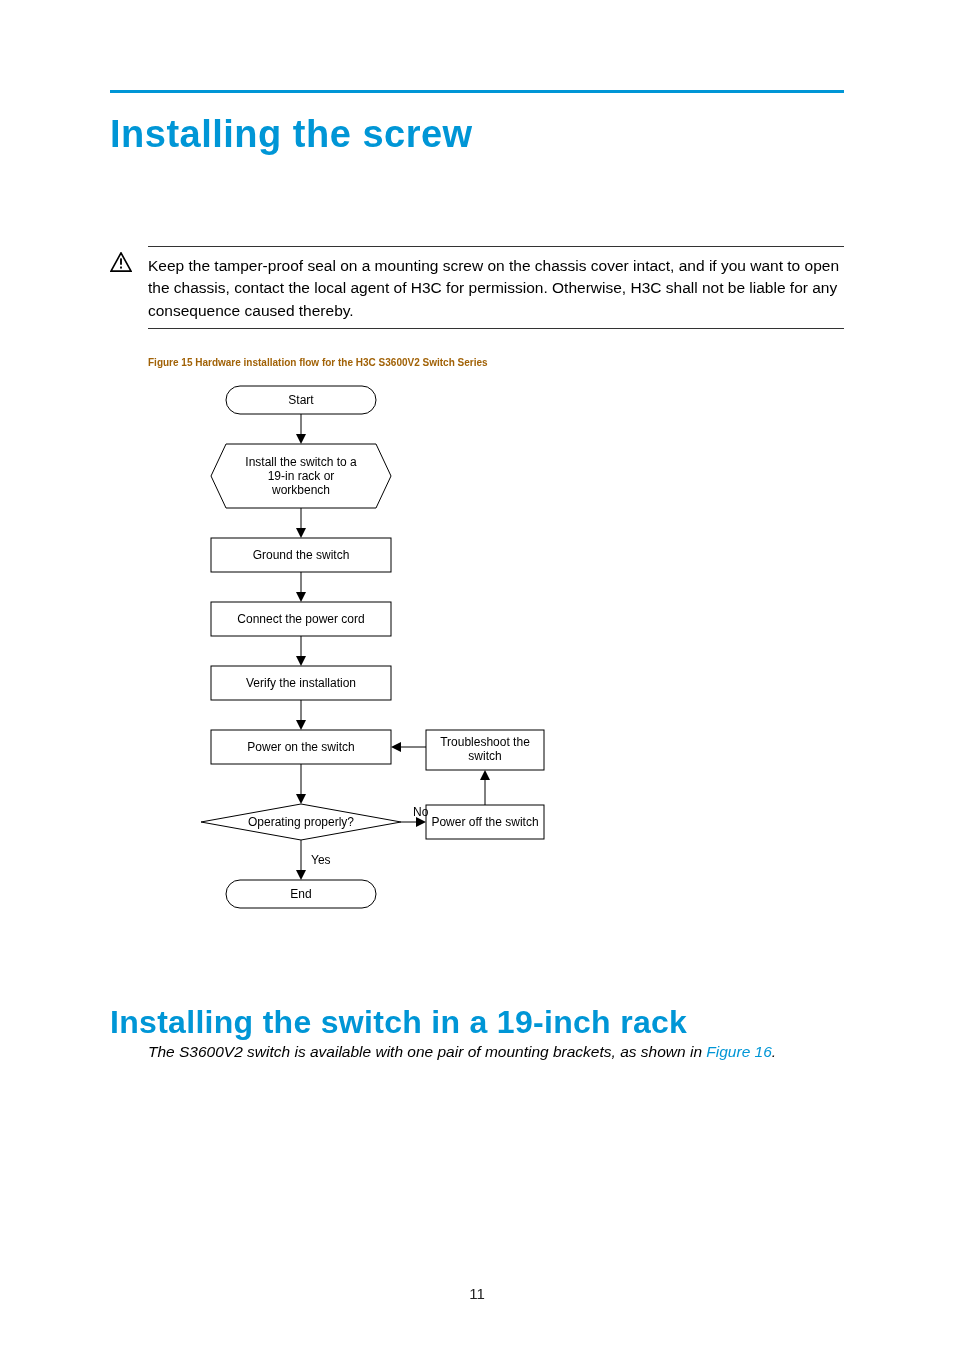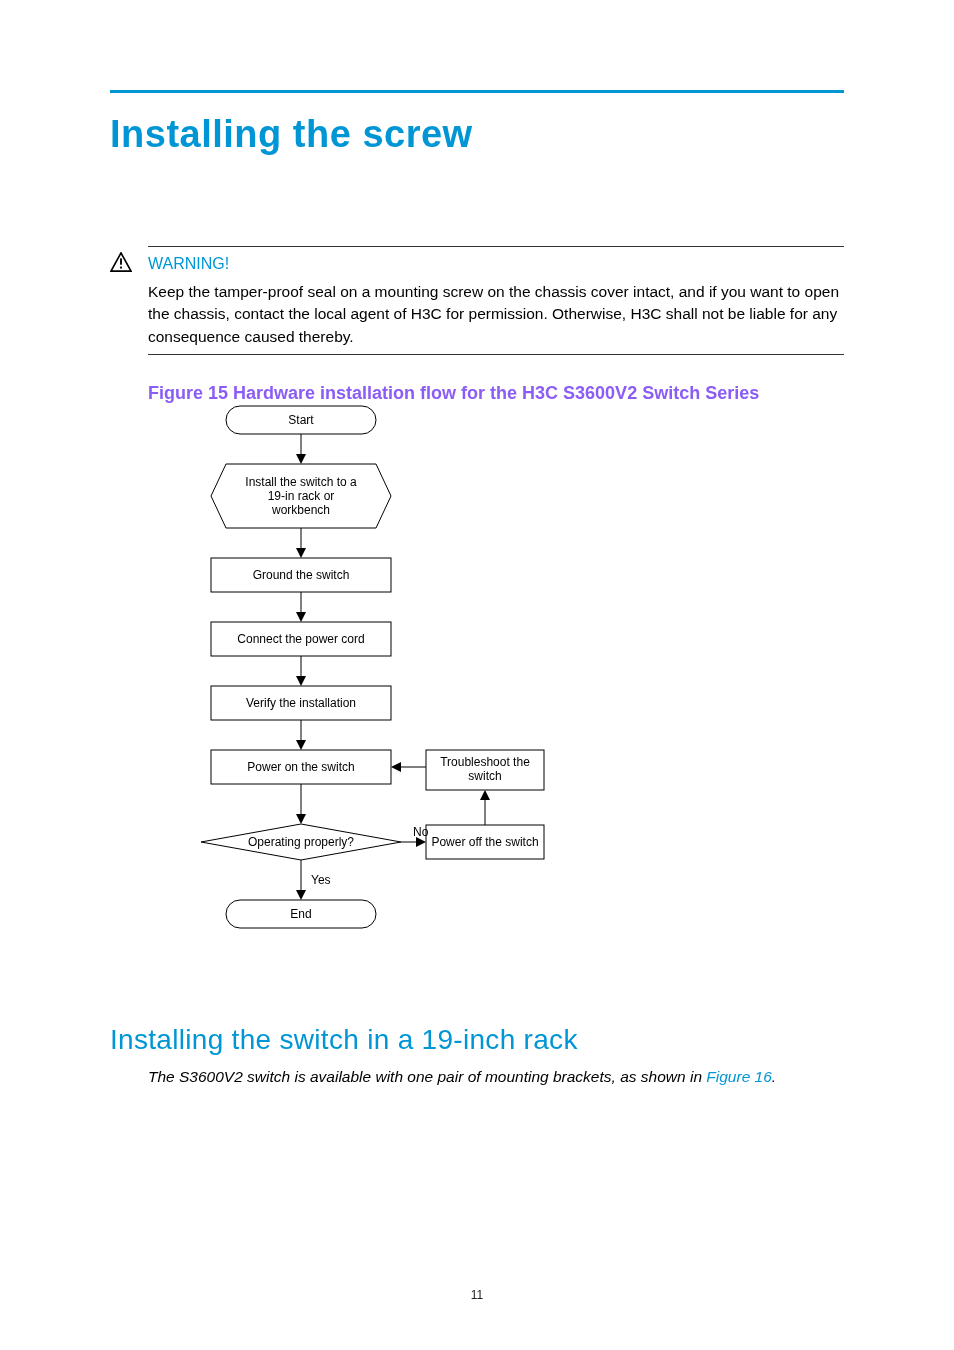--- a/index.html
+++ b/index.html
@@ -47,71 +47,70 @@
       font-size: 15.5px;
       line-height: 1.45;
       color: #000;
     }
     .warn-rule-bot {
       border-bottom: 1px solid #333;
       margin-top: 6px;
       margin-bottom: 28px;
     }
     .figure-caption {
-      color: #8b5cf6;
+      color: #a16207;
       font-weight: bold;
-      font-size: 18px;
-      margin-bottom: 0;
+      font-size: 10px;
+      margin-bottom: 16px;
       margin-left: 38px;
     }
     .flowchart {
       margin-left: 56px;
       margin-bottom: 60px;
       text-align: center;
     }
     .flowchart svg { display: block; }
     h2.section-title {
       color: #0096d6;
-      font-size: 28px;
-      font-weight: normal;
-      margin-bottom: 12px;
+      font-size: 32px;
+      font-weight: bold;
+      margin-bottom: 2px;
       margin-top: 10px;
       letter-spacing: 0.3px;
     }
     .body-text {
       font-size: 15.5px;
       margin-left: 38px;
       color: #000;
       font-style: italic;
     }
     .figure-link { color: #0096d6; }
     .page-number {
       position: absolute;
       bottom: 48px;
       left: 0; right: 0;
       text-align: center;
-      font-size: 12px;
+      font-size: 15px;
       color: #222;
     }
   </style>
 </head>
 <body>
 
 <div class="top-rule"></div>
 
 <h1 class="main-title">Installing the screw</h1>
 
 <div class="warning-block">
   <svg class="warn-icon" viewBox="0 0 24 22">
     <path d="M12 1 L23 21 L1 21 Z" fill="none" stroke="#000" stroke-width="1.8"></path>
     <rect x="11" y="7" width="2" height="7" fill="#000"></rect>
     <rect x="11" y="16" width="2" height="2.2" fill="#000"></rect>
   </svg>
   <div class="warn-rule-top"></div>
-  <div class="warn-label">WARNING!</div>
   <div class="warn-body">Keep the tamper-proof seal on a mounting screw on the chassis cover intact, and if you want to open the chassis, contact the local agent of H3C for permission. Otherwise, H3C shall not be liable for any consequence caused thereby.</div>
   <div class="warn-rule-bot"></div>
 </div>
 
 <div class="figure-caption">Figure 15 Hardware installation flow for the H3C S3600V2 Switch Series</div>
 
 <div class="flowchart">
   <svg width="380" height="560" viewBox="0 0 380 560" font-family="Arial" font-size="12" fill="#000">
     <defs>
       <marker id="ah" markerWidth="10" markerHeight="10" refX="8" refY="5" orient="auto">

